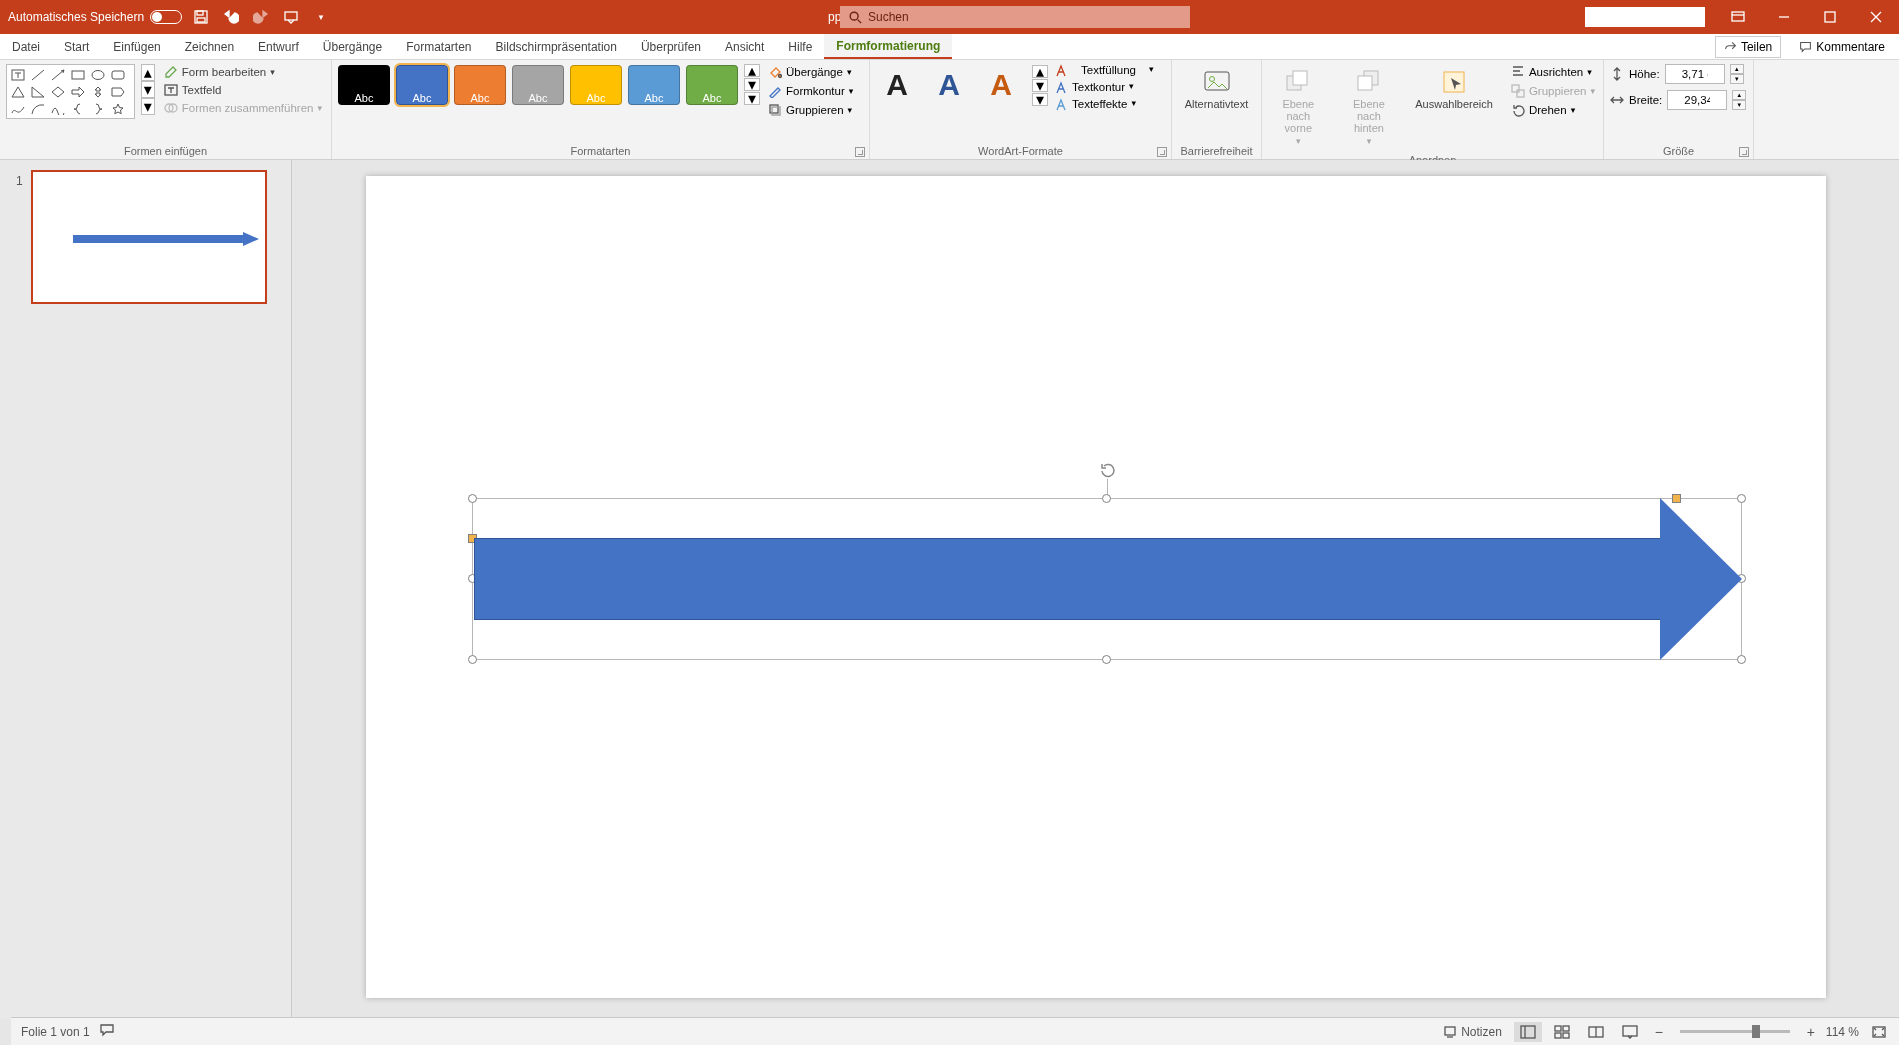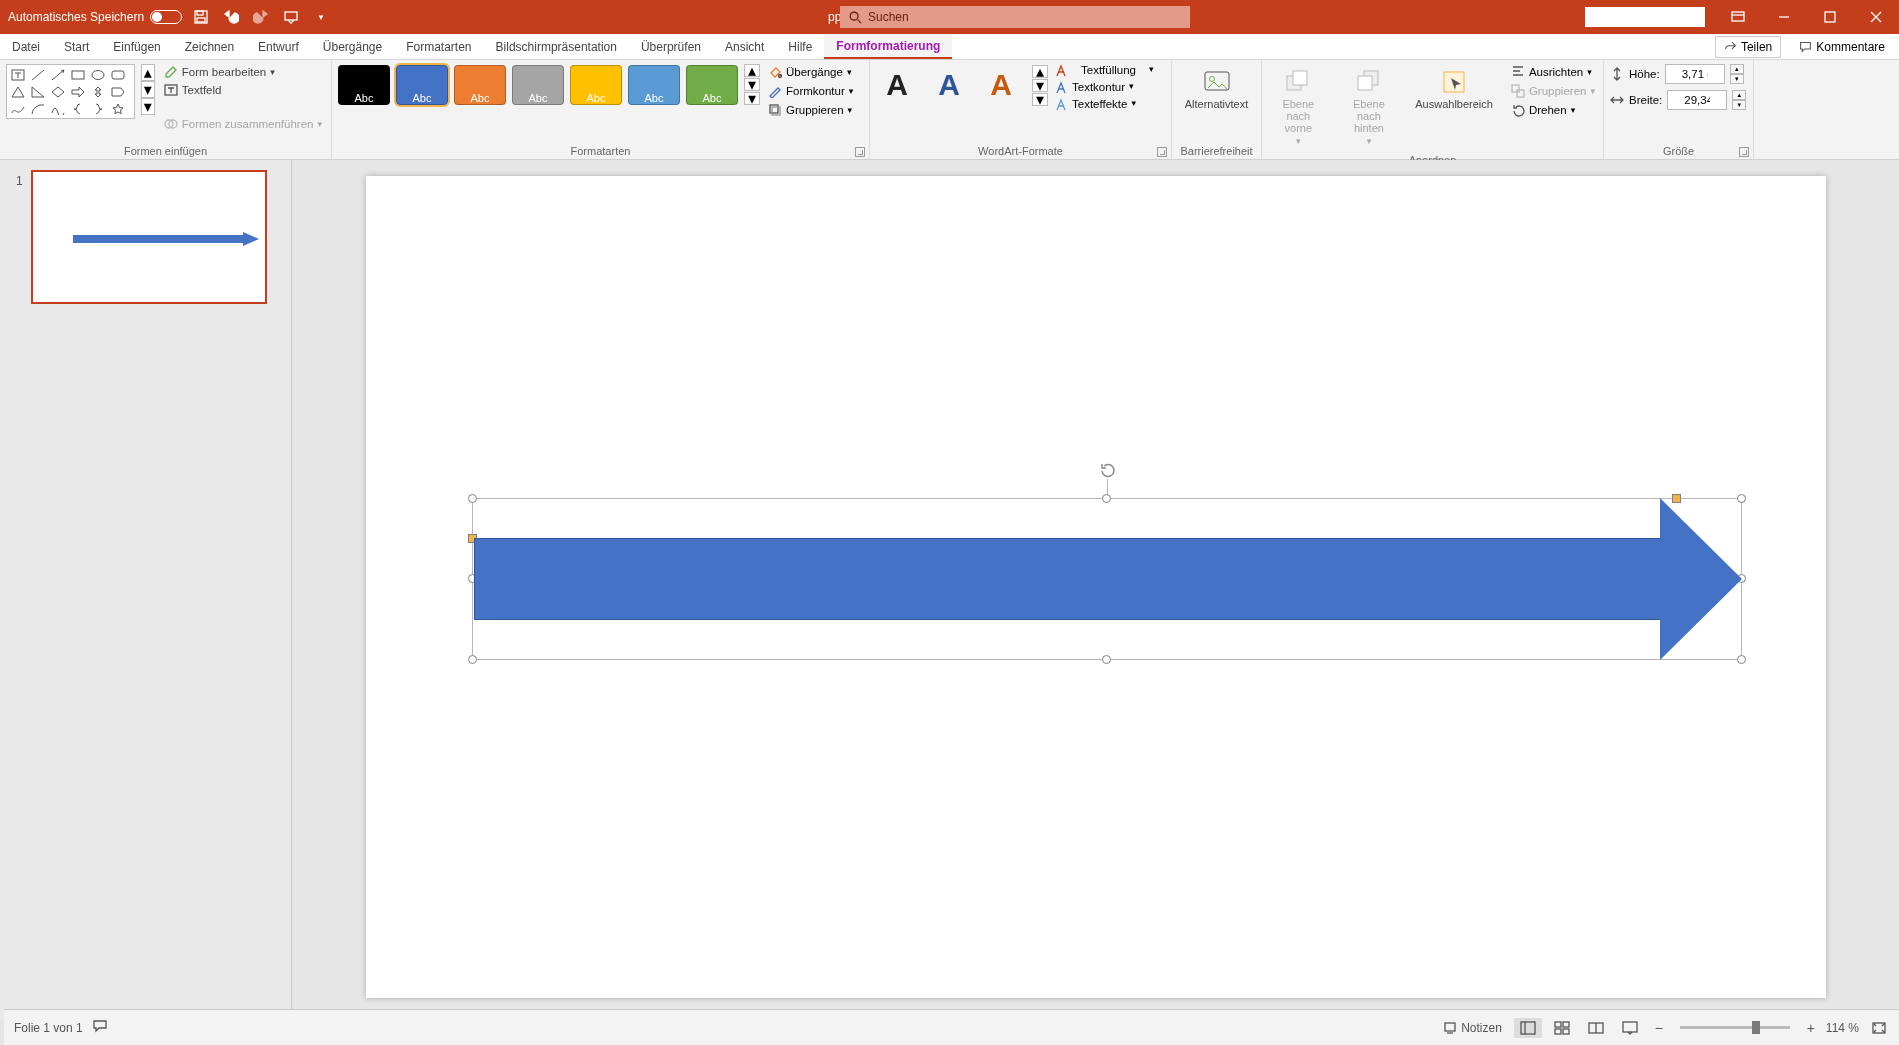--- a/index.html
+++ b/index.html
@@ -44,21 +44,21 @@
   .win-btn { width: 46px; height: 34px; display:inline-flex; align-items:center; justify-content:center; color:#fff; }
 
   
   .tabs-row {
     height: 26px; background: #fff; border-bottom: 1px solid #d8d8d8;
     display: flex; align-items: stretch; position: relative;
   }
   .tab {
     padding: 0 12px; font-size: 12px; color: #444; display:flex; align-items:center; cursor:default;
   }
-  .tab.active { color: #a21caf; font-weight: 600; background:#f3f3f3; border-bottom:2px solid #c43e1c; }
+  .tab.active { color: #4d7c0f; font-weight: 600; background:#f3f3f3; border-bottom:2px solid #c43e1c; }
 
   .tabs-right { position: absolute; right: 6px; height: 100%; display:flex; align-items:center; gap:10px; }
   .topbtn { display:flex; align-items:center; gap:4px; font-size:12px; padding:0 8px; height:22px; border:1px solid #ccc; background:#fff; }
   .topbtn svg { width:13px; height:13px; }
 
   
   .ribbon {
     height: 100px; background: #f3f3f3; border-bottom: 1px solid #cfcfcf;
     display: flex; align-items: stretch;
   }
@@ -73,21 +73,21 @@
     width: 130px; display:grid; grid-template-columns:repeat(6, 18px); grid-auto-rows:15px; gap:2px;
     border:1px solid #bcbcbc; background:#fff; padding:2px;
   }
   .shape-cell { display:flex; align-items:center; justify-content:center; }
   .shape-cell svg { width:14px; height:12px; }
   .shapes-scroll { width:14px; display:flex; flex-direction:column; justify-content:space-between; }
   .scroll-btn { width:14px; height:17px; border:1px solid #bcbcbc; background:#fff; display:flex; align-items:center; justify-content:center; }
 
   .shapes-sidecol { display:flex; flex-direction:column; gap:2px; font-size:11.5px; color:#444; }
   .shapes-sidecol .item { display:flex; align-items:center; gap:4px; white-space:nowrap; padding:1px 3px; }
-  .shapes-sidecol .item.disabled { color:#a7a7a7;margin-top:16px; }
+  .shapes-sidecol .item.disabled { color:#a7a7a7; }
   .mini-icon { width:14px; height:14px; }
 
   
   .style-gallery { display:flex; align-items:center; gap:6px; }
   .style-box {
     width:52px; height:40px; border-radius:4px; display:flex; align-items:flex-end; justify-content:center;
     color:#fff; font-size:11px; border:1px solid rgba(0,0,0,0.25);
   }
   .style-box.selected { outline:2px solid #f1b44c; }
   .style-scroll { display:flex; flex-direction:column; width:16px; gap:1px; }
@@ -139,21 +139,21 @@
   .handle.adj { background:#f1b44c; border-radius:0; }
   .rot { position:absolute; width:18px; height:18px; left:50%; top:-38px; transform:translateX(-50%); }
   .rot svg { width:18px; height:18px; }
   .rot-line { position:absolute; left:50%; top:-20px; width:1px; height:20px; background:#b7b7b7; }
 
   .big-arrow-shaft { position:absolute; background:#4472c4; border:1.5px solid #2f5597; }
   .big-arrow-head { position:absolute; }
 
   
   .statusbar {
-    position:absolute; bottom:0; left:4px; right:0; height:36px;
+    position:absolute; bottom:0; left:11px; right:0; height:28px;
     background:#f3f3f3; border-top:1px solid #c8c8c8;
     display:flex; align-items:center; font-size:12px; color:#555;
   }
   .sb-left { display:flex; align-items:center; gap:10px; padding-left:10px; }
   .sb-right { position:absolute; right:6px; display:flex; align-items:center; gap:6px; }
   .view-btn { width:28px; height:20px; display:flex; align-items:center; justify-content:center; border:0; }
   .view-btn.active { background:#dcdcdc; }
   .zoom-track { width:110px; height:3px; background:#bbb; position:relative; margin:0 6px; }
   .zoom-thumb { position:absolute; top:-5px; width:8px; height:13px; background:#7a7a7a; left:72px; }
   .zoom-btn { width:18px; height:18px; display:flex; align-items:center; justify-content:center; font-size:14px; color:#555; }

